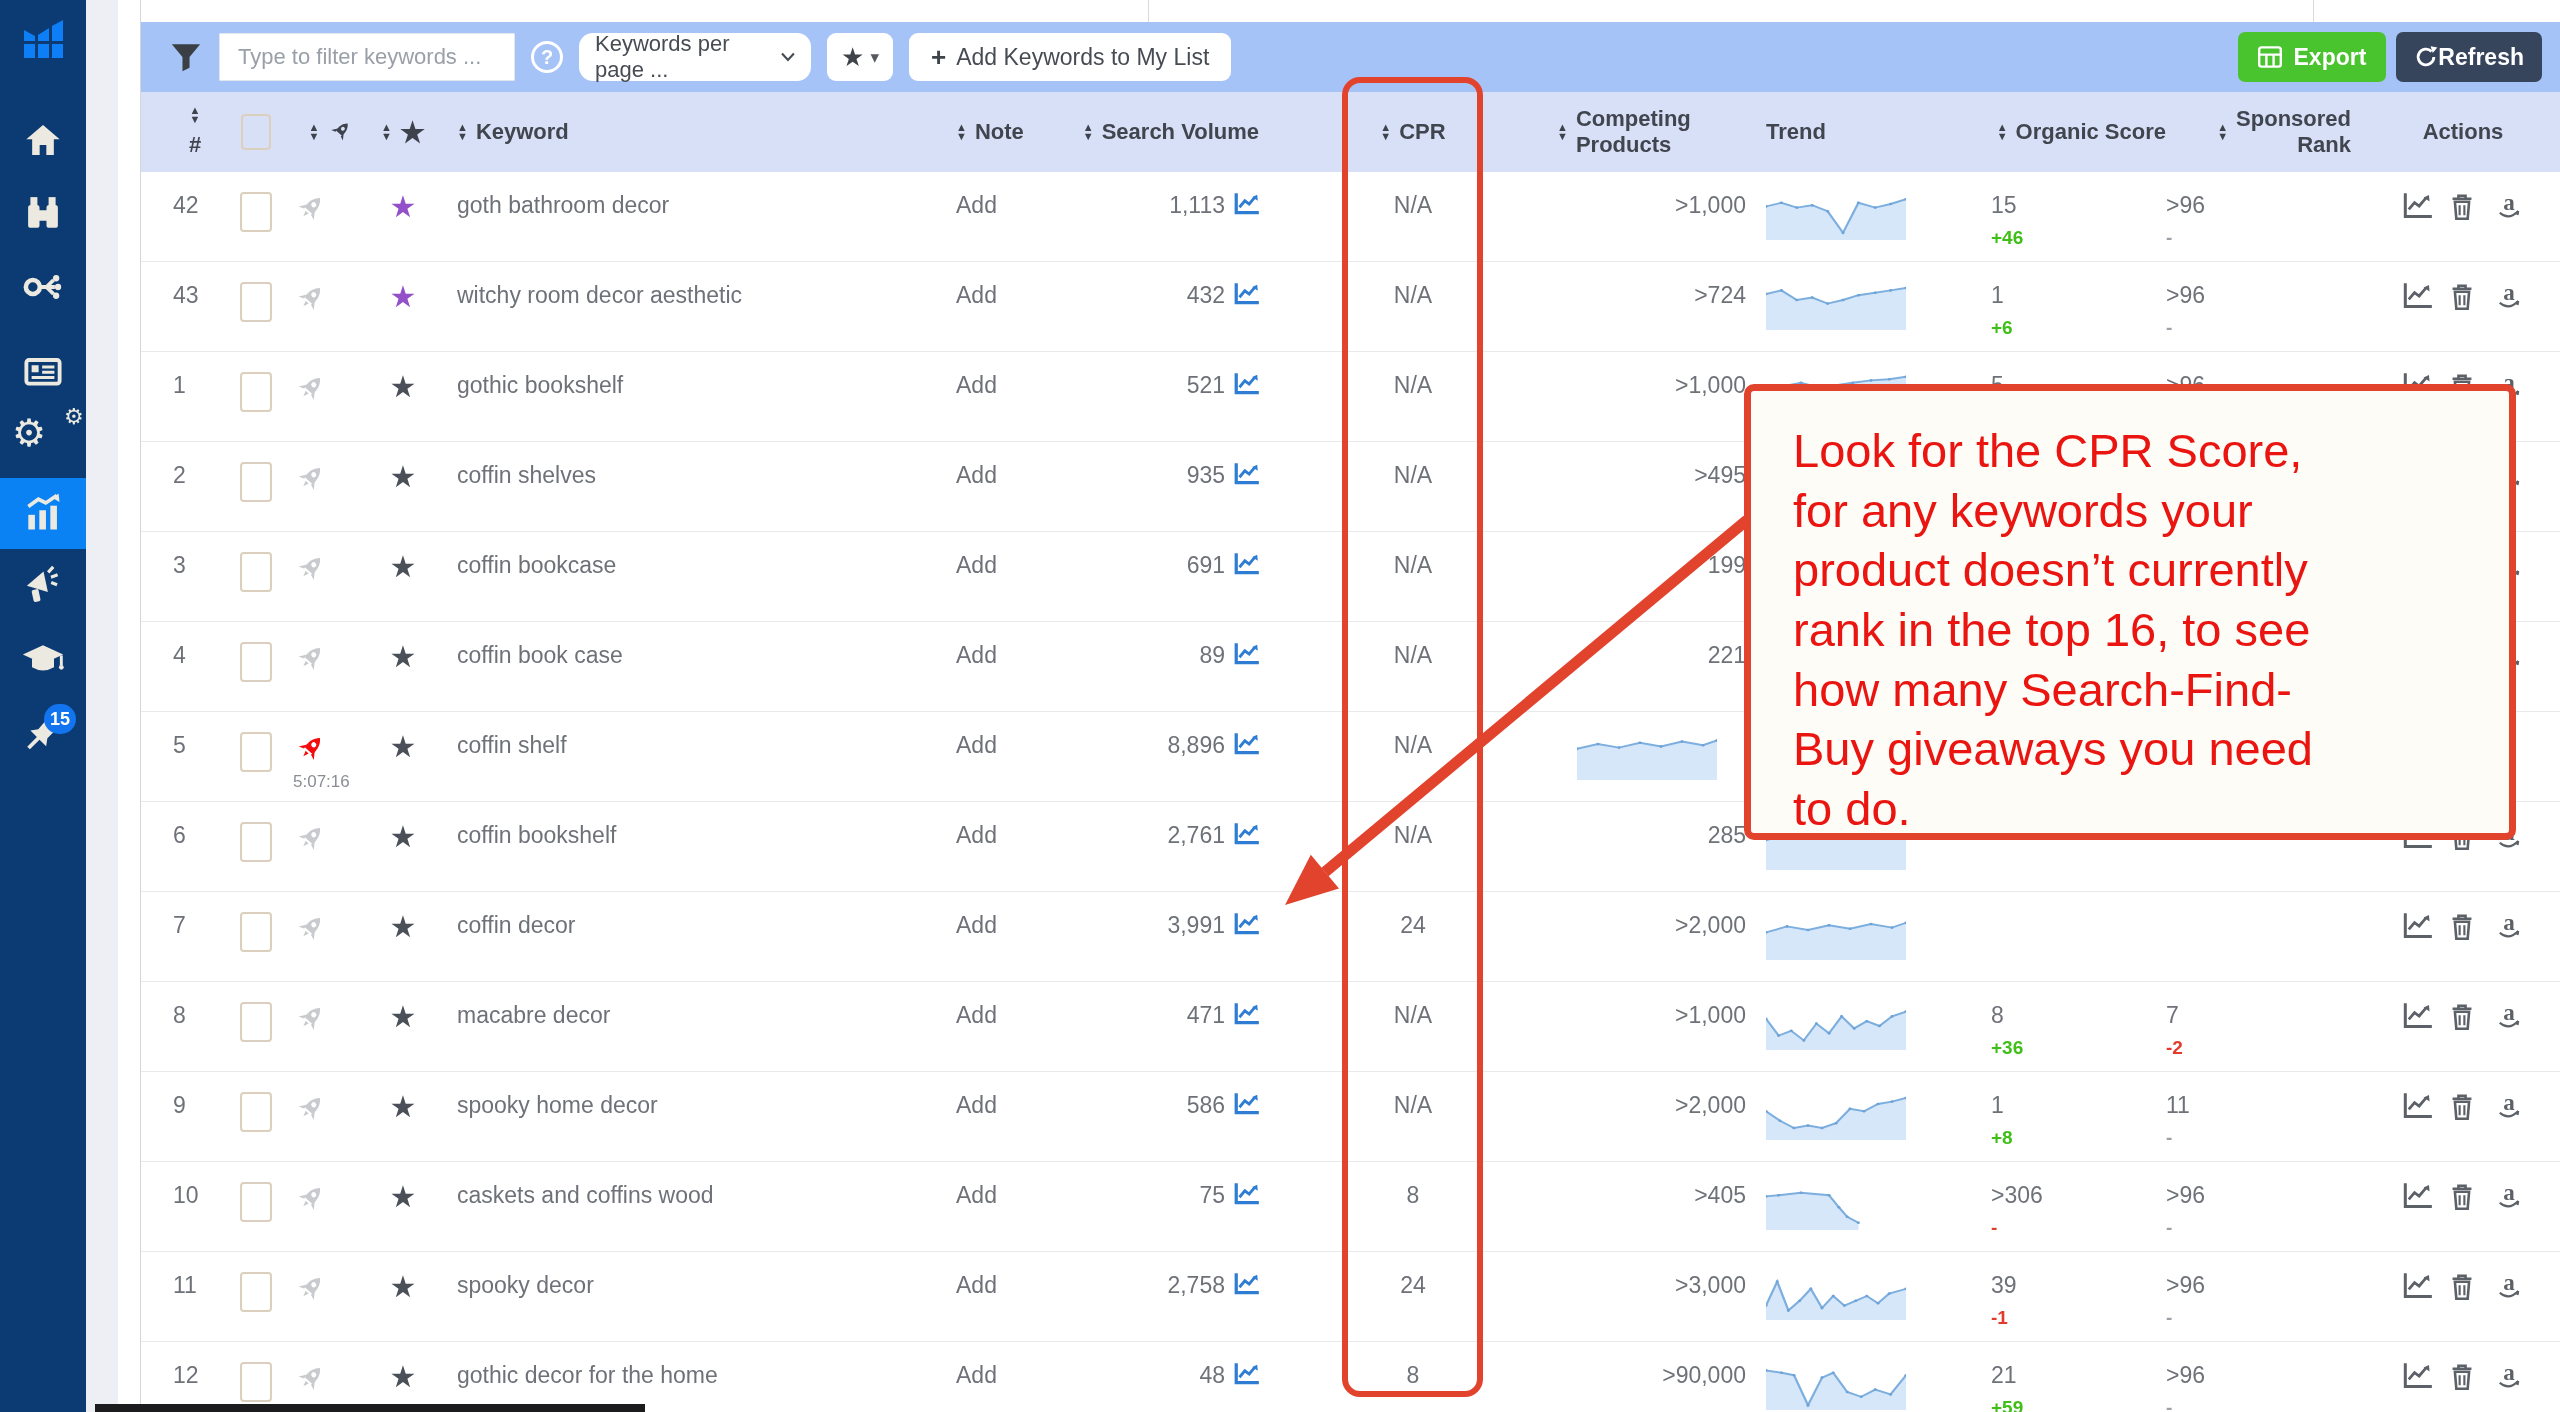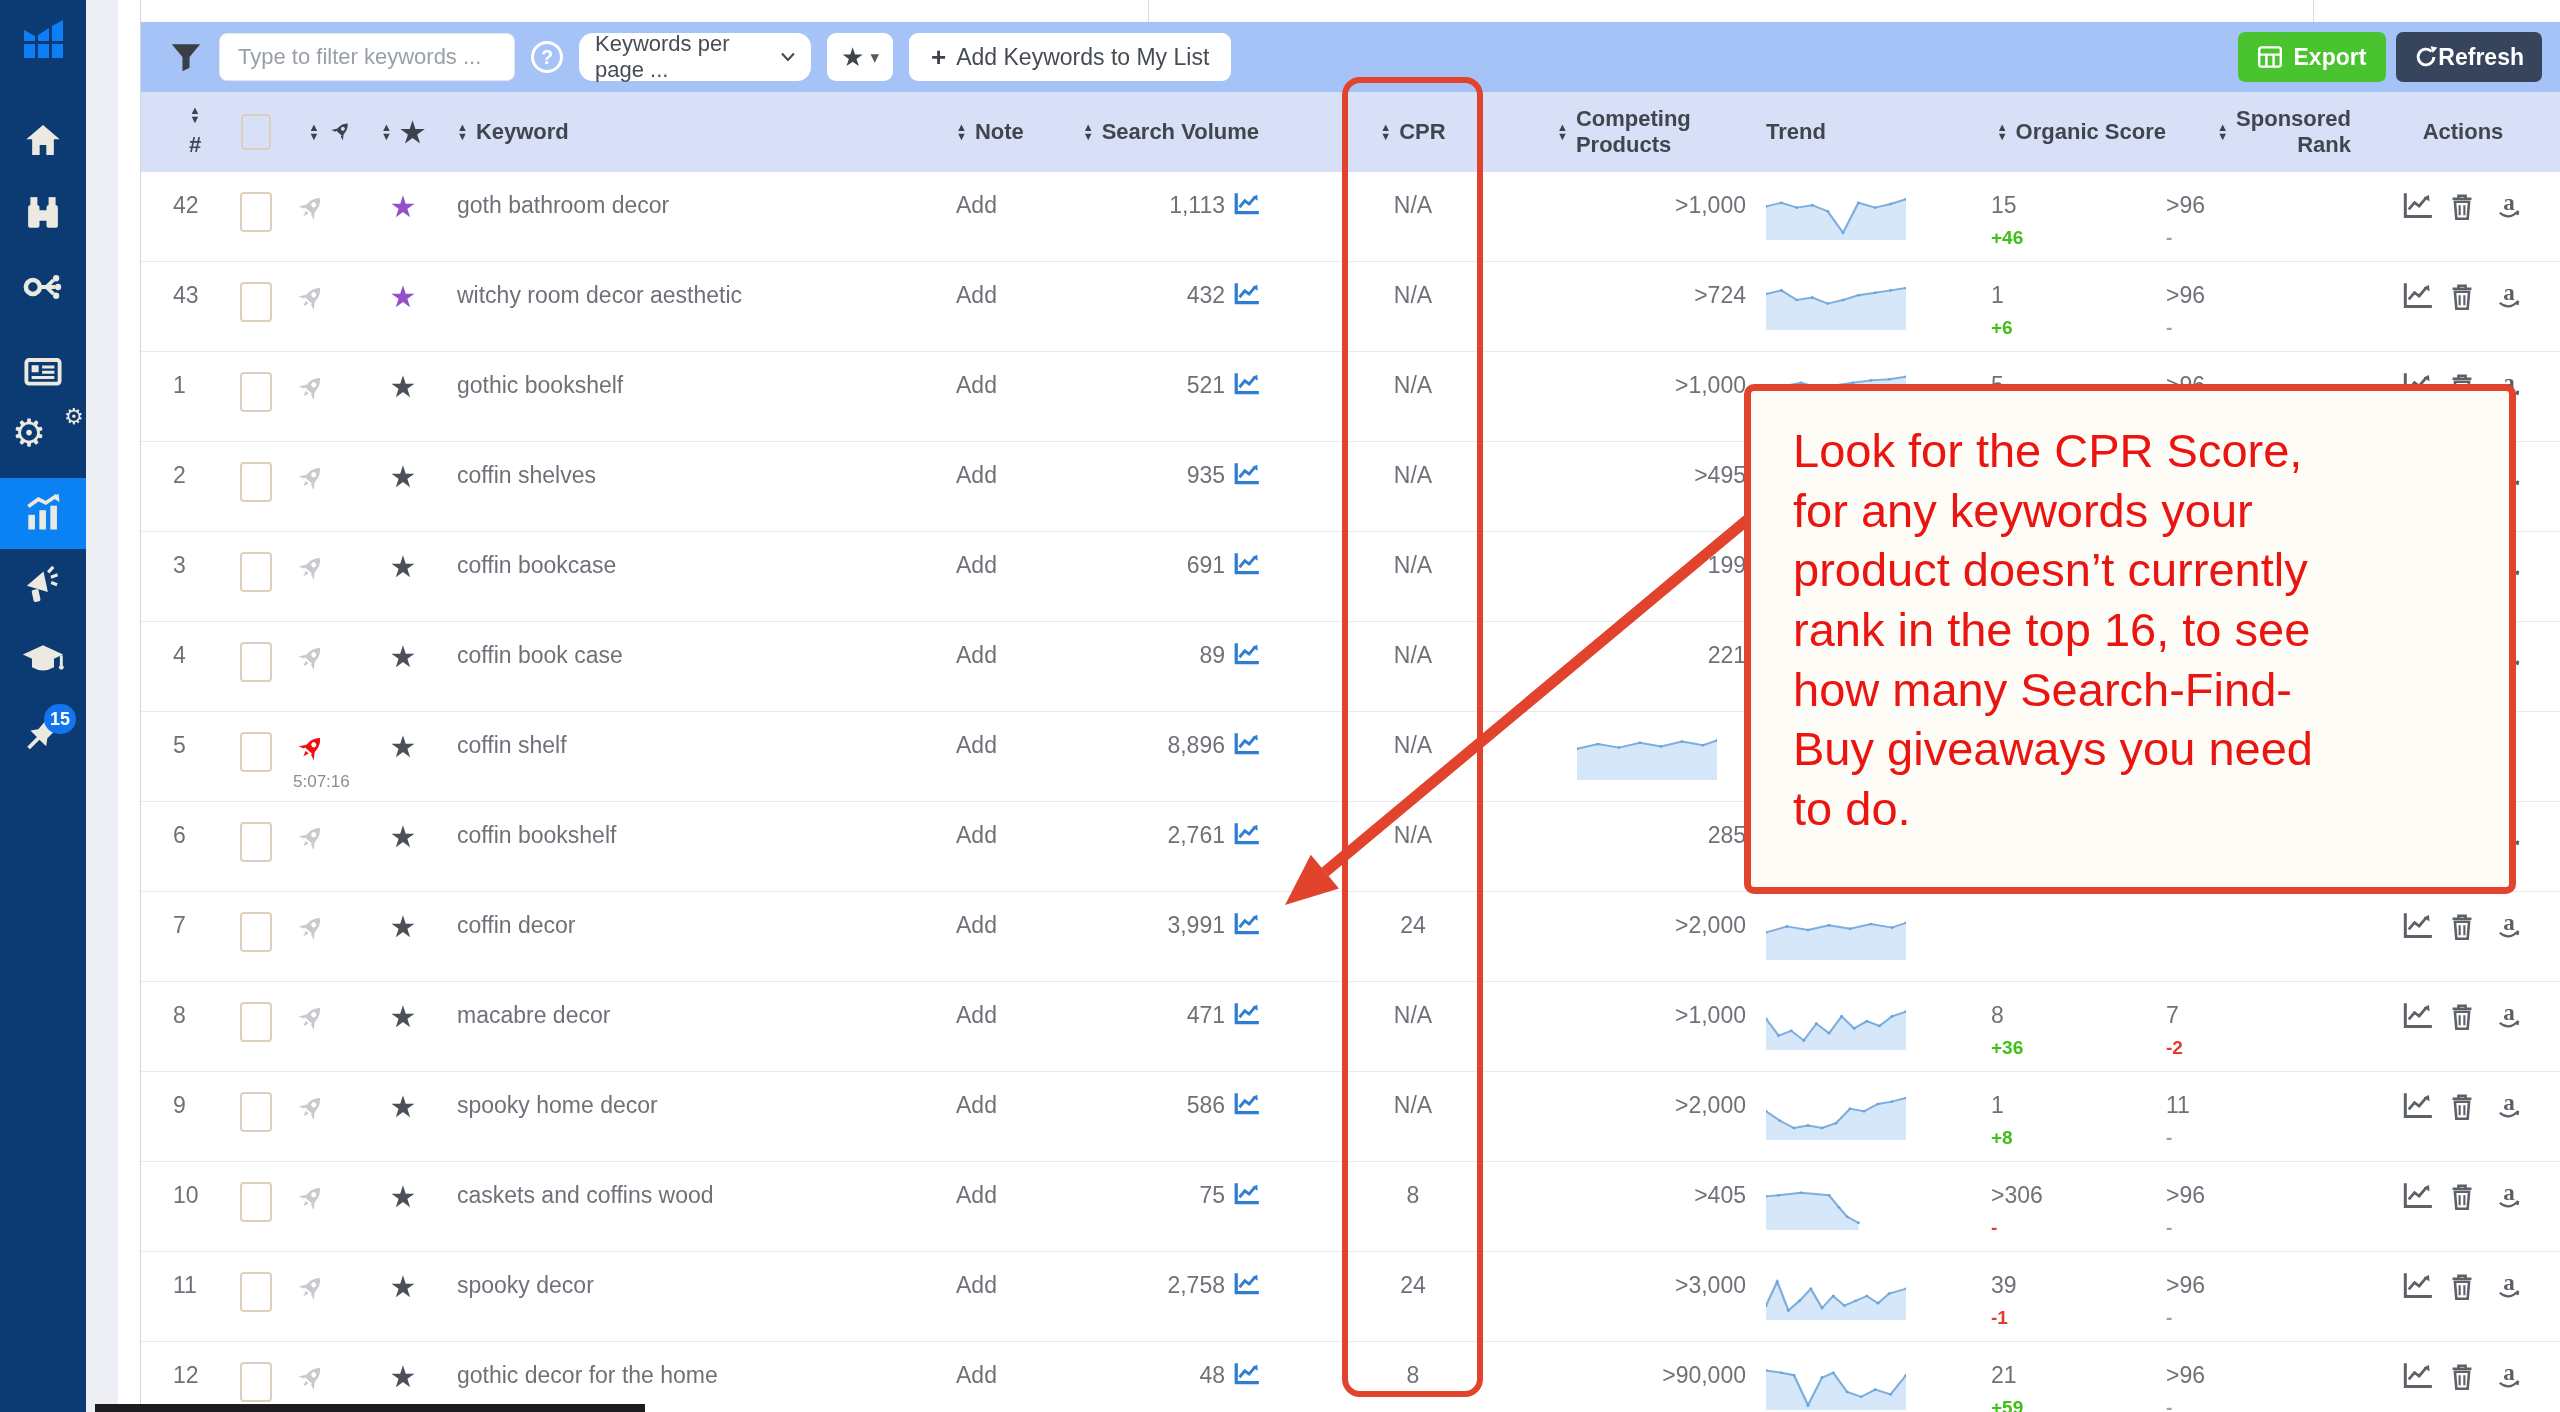--- a/index.html
+++ b/index.html
@@ -20,21 +20,21 @@
 
   
   .main { position:absolute; left:118px; top:0; right:0; height:1412px; background:#fff; }
   .tablewrap { position:absolute; left:22px; top:0; right:0; height:1412px; border-left:1px solid #d4d6da; }
   .topstrip { height:22px; background:#fff; position:relative; }
   .vline { position:absolute; top:0; width:1px; height:22px; background:#d9dadc; }
 
   
   .toolbar { height:70px; background:#a6c3f8; display:flex; align-items:center; padding:0 18px 0 28px; gap:16px; position:relative; }
   .funnel { width:34px; height:34px; color:#3a3f45; flex:0 0 auto; }
-  .filter-input { width:296px; height:48px; border:1px solid #e3e6ea; border-radius:8px; background:#fff; padding:0 18px;
+  .filter-input { width:296px; height:48px; border:1px solid #e3e6ea; border-radius:1px; background:#fff; padding:0 18px;
     font-size:22px; color:#474c54; font-family:"Liberation Sans", sans-serif; outline:none; }
   .filter-input::placeholder { color:#9aa0a8; }
   .help { width:32px; height:32px; border:3px solid #fff; border-radius:50%; color:#fff; font-size:20px; font-weight:700;
     display:flex; align-items:center; justify-content:center; flex:0 0 auto; }
   .select-box { width:232px; height:48px; background:#fff; border-radius:14px; display:flex; align-items:center;
     justify-content:space-between; padding:0 16px; font-size:22px; color:#474c54; }
   .star-dd { width:66px; height:48px; background:#fff; border-radius:9px; display:flex; align-items:center; justify-content:center;
     gap:6px; color:#3f434a; }
   .star-dd .stargl { font-size:26px; }
   .star-dd .caret { font-size:17px; color:#55595f; }
@@ -88,21 +88,21 @@
   .spark svg { width:140px; height:48px; display:block; }
   .c-org,.c-spon { flex-direction:column; align-items:flex-end; gap:8px; }
   .delta { font-size:19px; font-weight:700; }
   .c-actions { justify-content:center; gap:16px; padding-left:16px; padding-top:24px; }
   .act { width:30px; height:30px; color:#5c6167; display:block; }
 
   
   .cpr-outline { position:absolute; left:1342px; top:77px; width:141px; height:1320px; border:6px solid #e2432c;
     border-radius:18px; z-index:40; pointer-events:none; }
   .arrow-svg { position:absolute; left:0; top:0; width:2560px; height:1412px; z-index:50; pointer-events:none; }
-  .callout { position:absolute; left:1744px; top:384px; width:772px; height:510px; background:#fdfcf6;
+  .callout { position:absolute; left:1744px; top:384px; width:772px; height:456px; background:#fdfcf6;
     border:7px solid #e2432c; border-radius:10px; z-index:45; padding:30px 30px 0 42px; }
   .callout p { color:#ea1510; font-size:47px; line-height:1.27; white-space:pre-line; }
   .bottombar { position:absolute; left:95px; top:1404px; width:550px; height:8px; background:#1c1c1e; z-index:60; }
 </style>
 </head>
 <body>
 
 <div class="stage">
 
   <aside class="sidebar">

